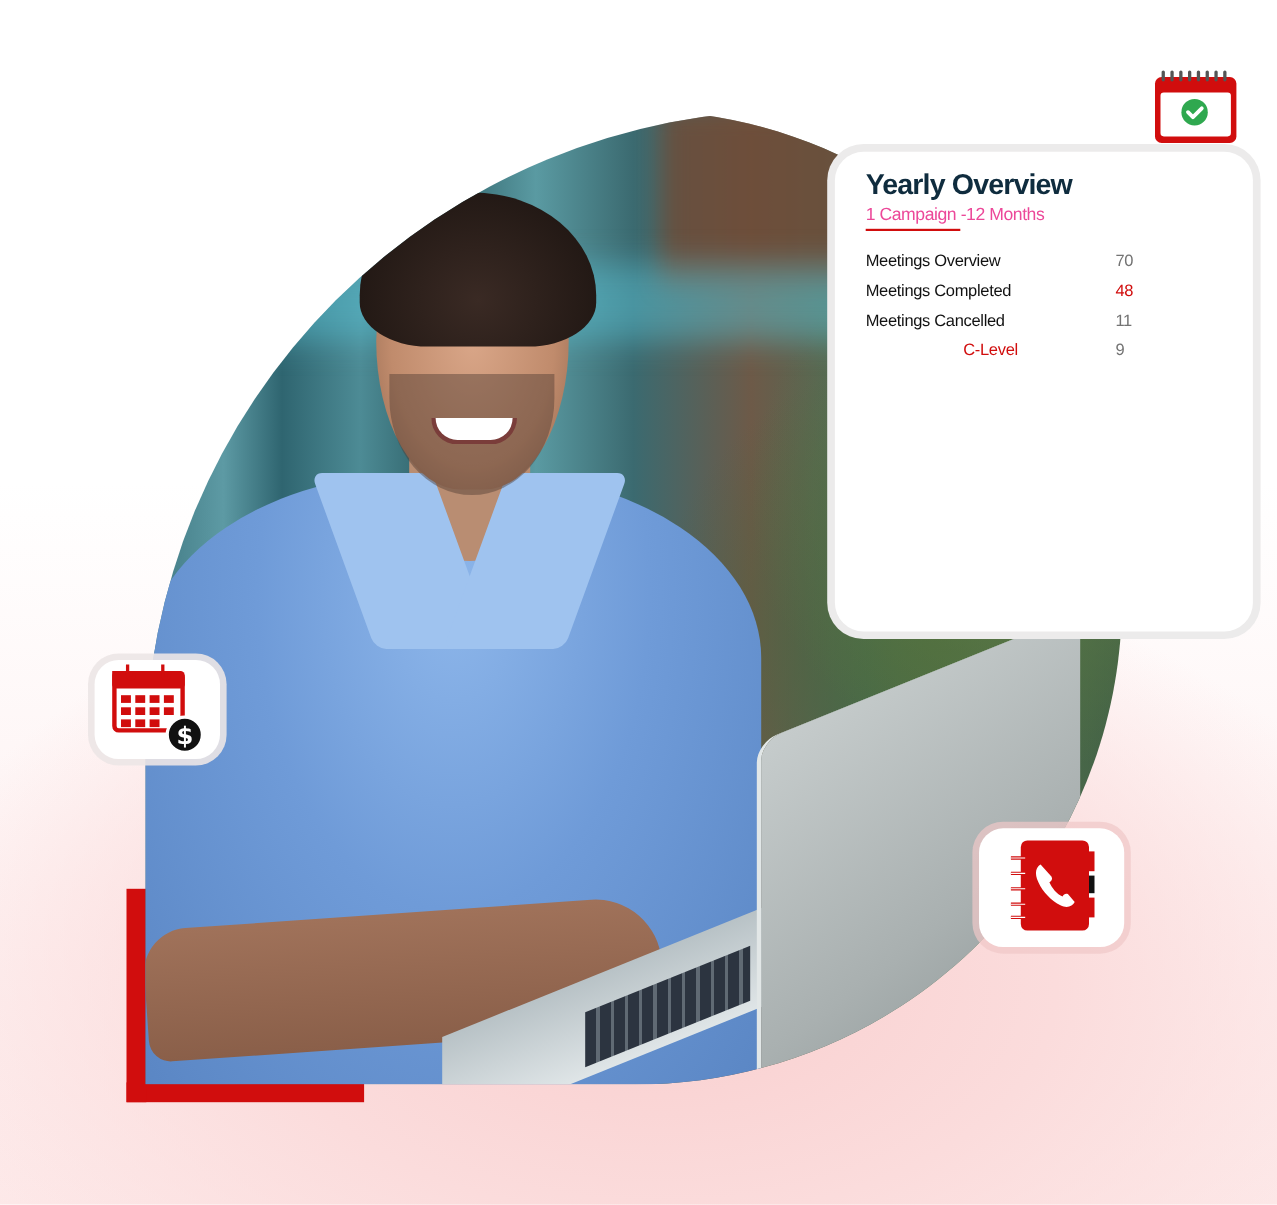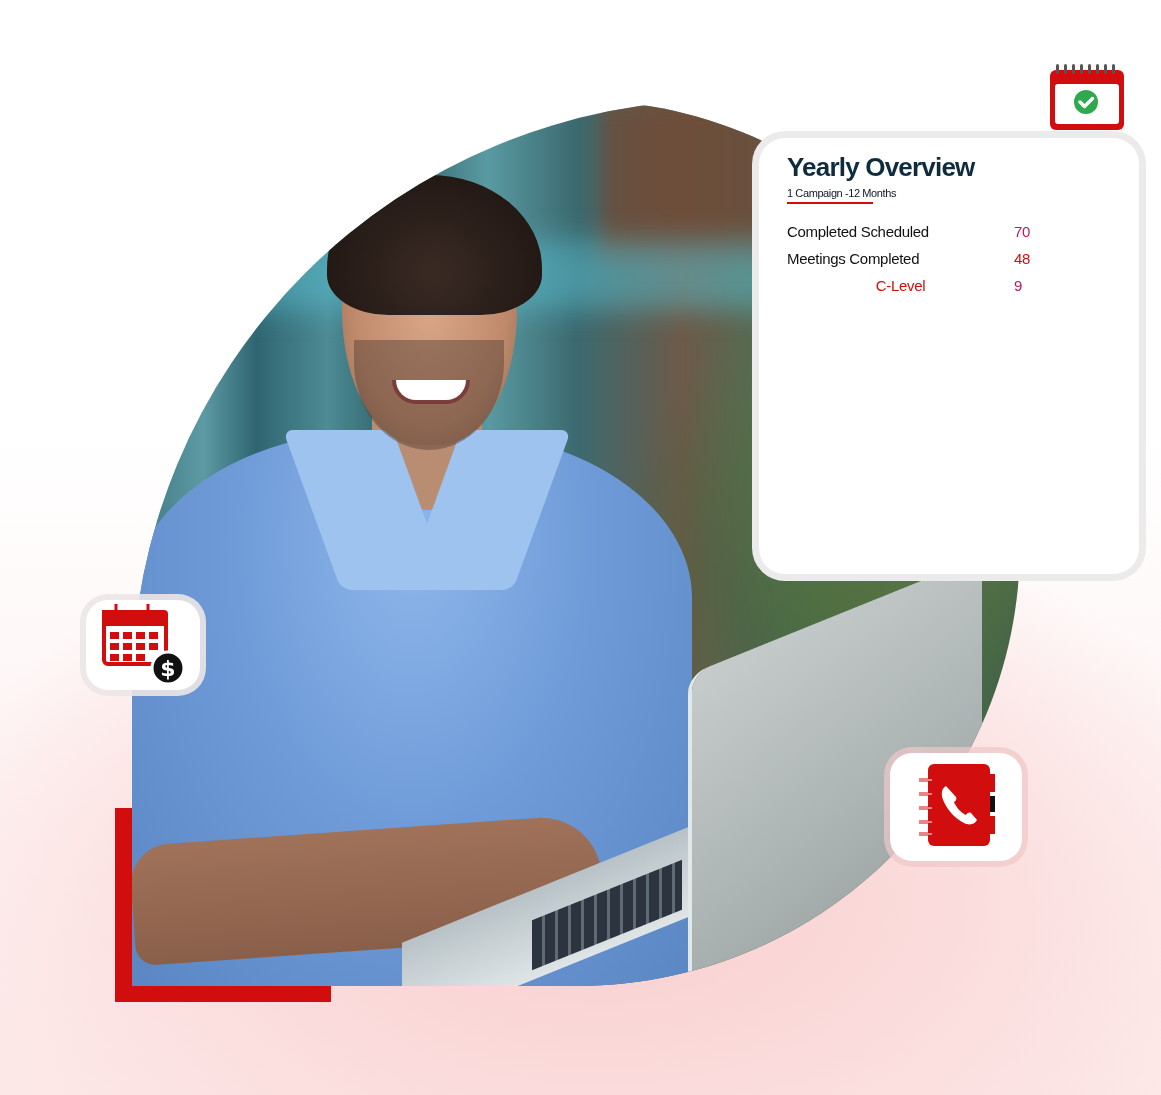--- a/index.html
+++ b/index.html
@@ -77,26 +77,26 @@
 
   
   .overview-card {
     position: absolute; left: 759px; top: 100px; width: 380px; height: 436px;
     background: #fff; border-radius: 26px;
     box-shadow: 0 0 0 7px #ecebeb;
     padding: 14px 0 16px 28px;
     margin-top: 38px;
   }
   .overview-title { font-size: 26px; font-weight: 700; color: #0f2c3e; letter-spacing: -0.8px; }
-  .overview-subtitle { margin-top: 4px; font-size: 11px; color: #0f172a; letter-spacing: -0.4px; position: relative; display: inline-block; }
+  .overview-subtitle { margin-top: 4px; font-size: 16px; color: #ec4899; letter-spacing: -0.4px; position: relative; display: inline-block; }
   .subtitle-underline { display: block; width: 86px; height: 2px; background: #d10d0d; margin-top: 3px; }
   .stats { margin-top: 14px; }
   .stat-row { display: flex; height: 27px; align-items: center; font-size: 15px; letter-spacing: -0.3px; }
   .stat-label { width: 227px; color: #111; }
-  .stat-value { color: #be185d; }
+  .stat-value { color: #737373; }
   .red { color: #d10d0d !important; text-align: center; }
 
   
   .tile {
     position: absolute; background: #fff; border-radius: 22px;
     box-shadow: 0 0 0 6px rgba(236,230,230,0.9);
     display: flex; align-items: center; justify-content: center;
   }
   .tile-calendar-dollar { left: 86px; top: 600px; width: 114px; height: 90px; }
   .tile-phonebook { left: 890px; top: 753px; width: 132px; height: 108px; box-shadow: 0 0 0 6px rgba(240,200,200,0.7); }
@@ -125,26 +125,30 @@
 </div>
 
 <div class="overview-card">
   <div class="overview-title">Yearly Overview</div>
   <div class="overview-subtitle">
     <span>1 Campaign -12 Months</span>
     <span class="subtitle-underline"></span>
   </div>
   <div class="stats" id="stats">
       <div class="stat-row">
-        <span class="stat-label">Completed Scheduled</span>
+        <span class="stat-label">Meetings Overview</span>
         <span class="stat-value">70</span>
       </div>
       <div class="stat-row">
         <span class="stat-label">Meetings Completed</span>
         <span class="stat-value red">48</span>
+      </div>
+      <div class="stat-row">
+        <span class="stat-label">Meetings Cancelled</span>
+        <span class="stat-value">11</span>
       </div>
       <div class="stat-row">
         <span class="stat-label red">C-Level</span>
         <span class="stat-value">9</span>
       </div>
     </div>
 </div>
 
 <div class="calendar-check-badge">
   <svg width="78" height="70" viewBox="0 0 78 70">

